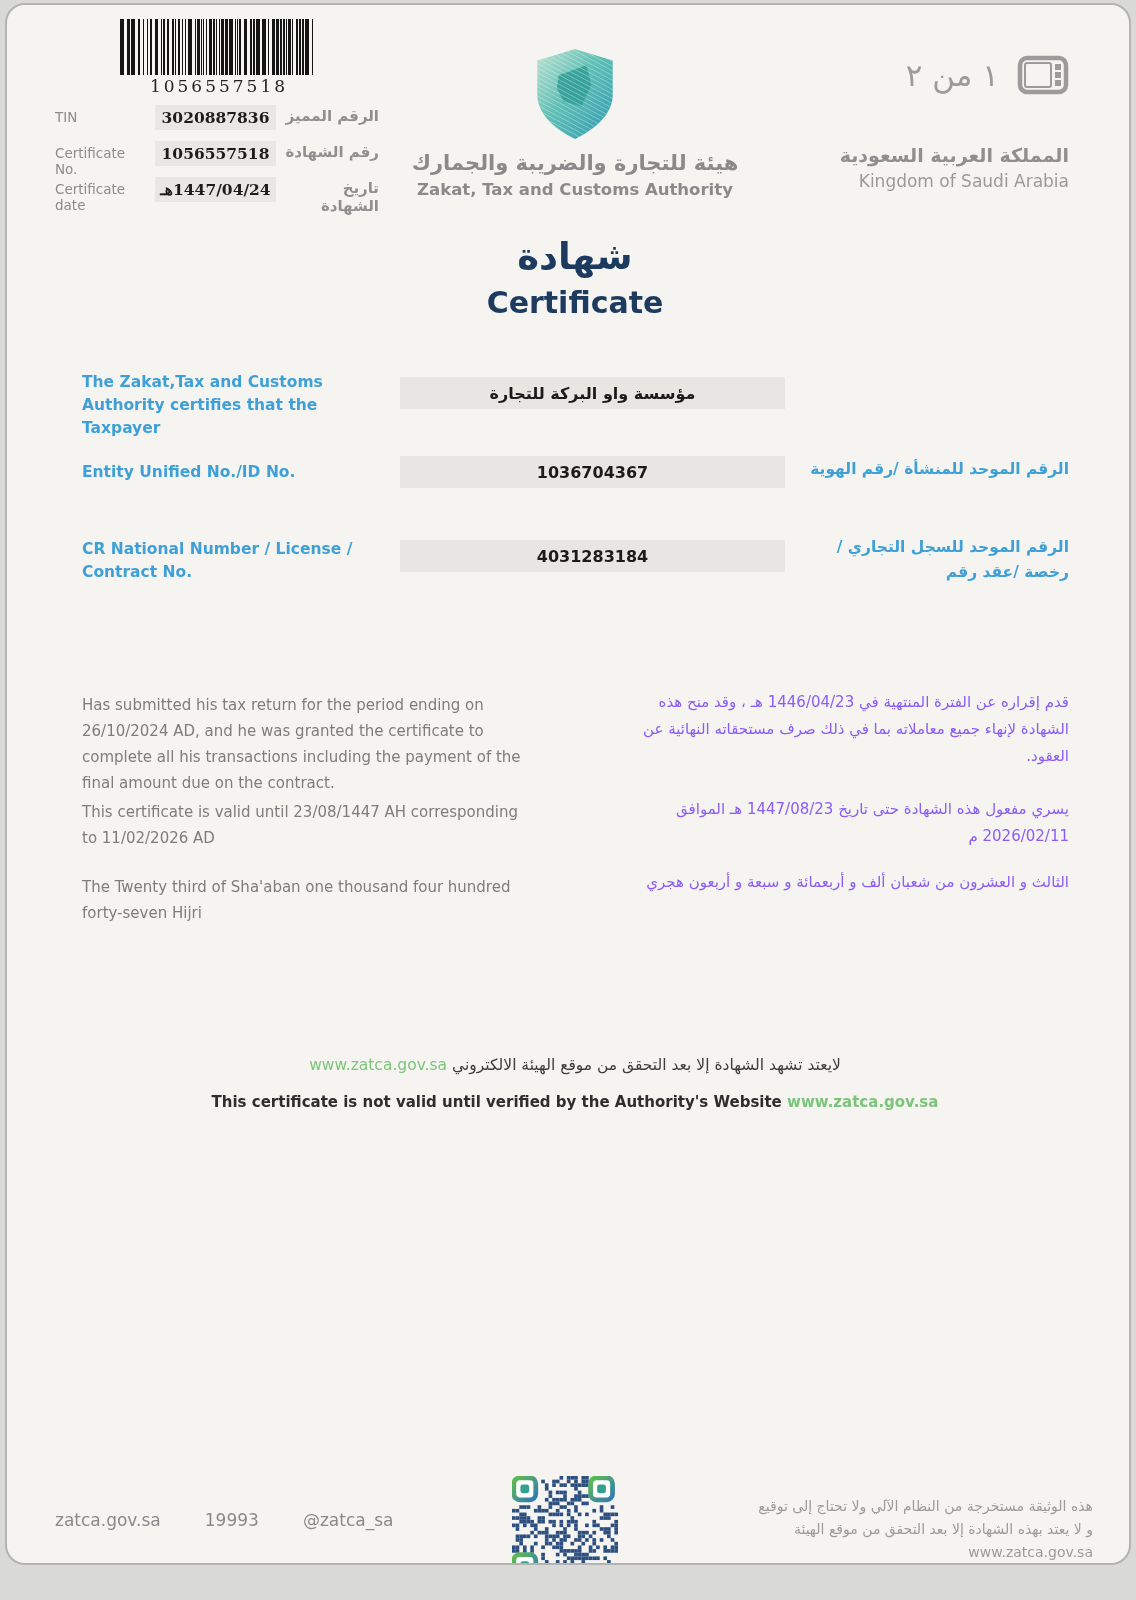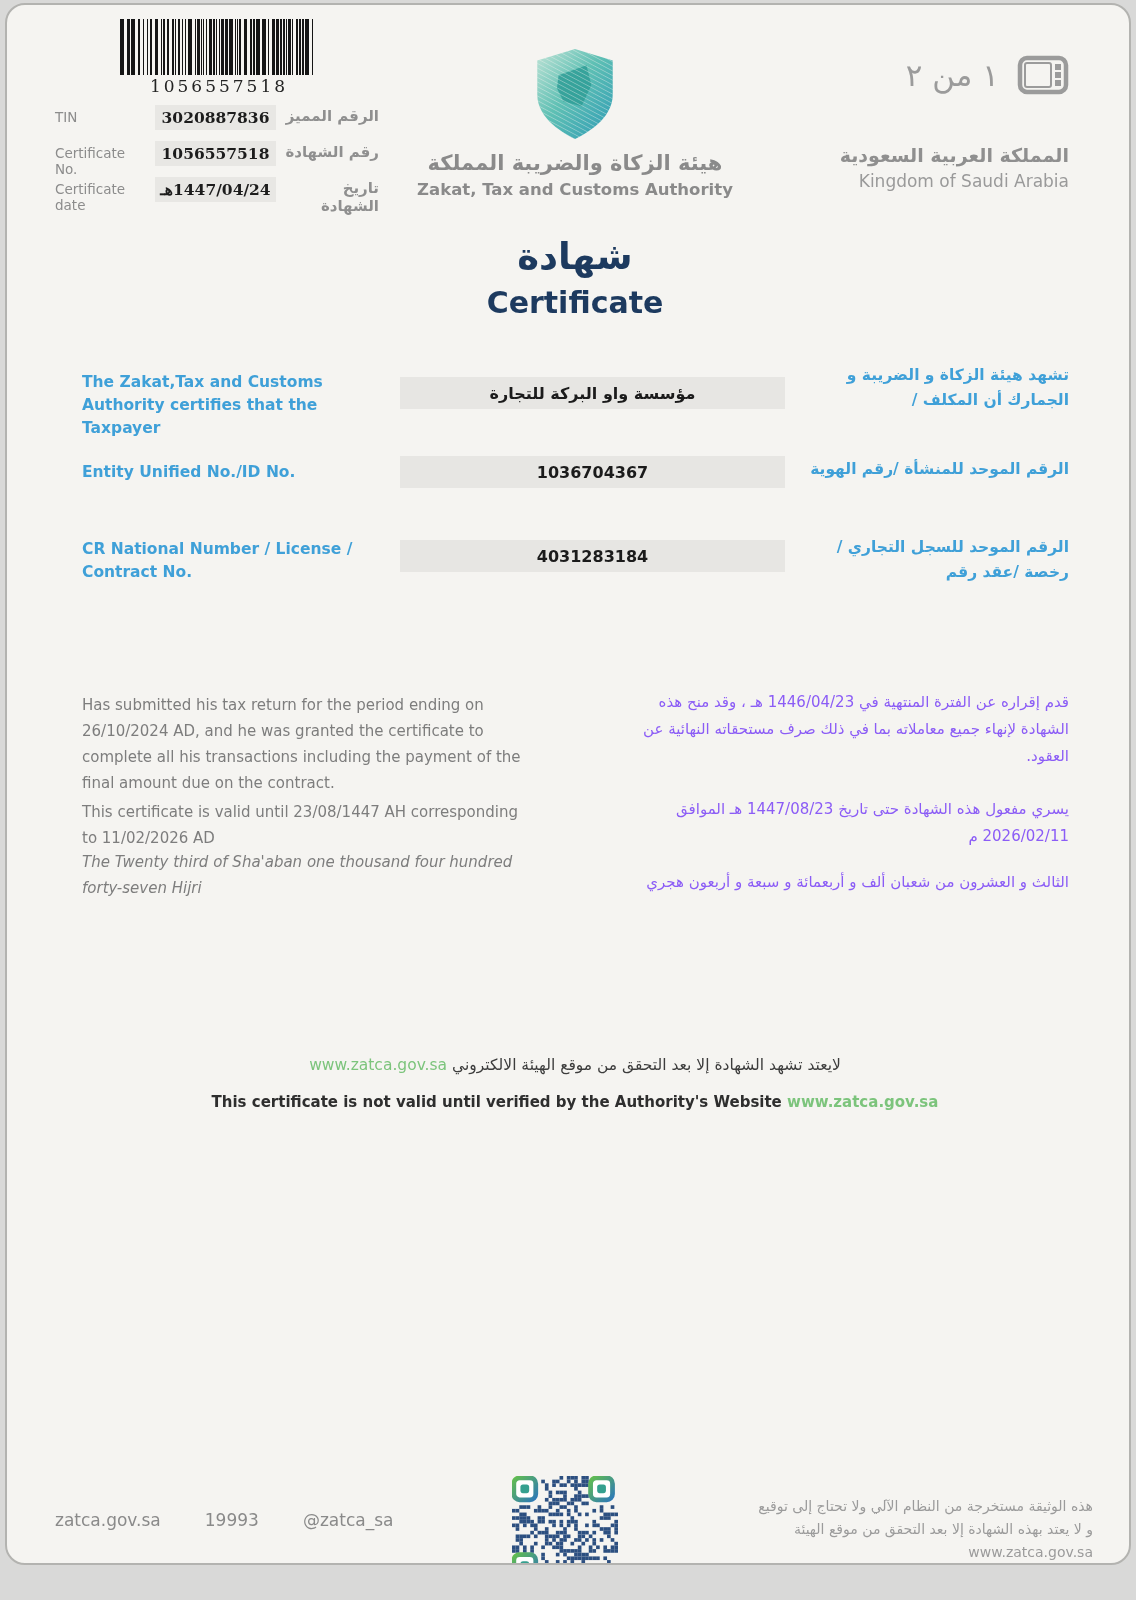--- a/index.html
+++ b/index.html
@@ -144,21 +144,21 @@
         </linearGradient>
         <pattern id="hatch" width="5" height="5" patternUnits="userSpaceOnUse" patternTransform="rotate(28)">
           <rect width="5" height="5" fill="none"></rect>
             <line x1="0" y1="0" x2="5" y2="0" stroke="#f5f4f1" stroke-width="1.4" opacity="0.55"></line>
         </pattern>
       </defs>
       <path d="M50 2 L96 16 V58 C96 88 62 106 50 112 C38 106 4 88 4 58 V16 Z" fill="url(#lg1)"></path>
       <path d="M30 34 L64 22 L70 46 L58 72 L36 66 L28 50 Z" fill="#2f9e96" opacity="0.85"></path>
       <path d="M50 2 L96 16 V58 C96 88 62 106 50 112 C38 106 4 88 4 58 V16 Z" fill="url(#hatch)"></path>
     </svg>
-    <div id="org-ar" class="abs">هيئة الزكاة والضريبة المملكة</div>
+    <div id="org-ar" class="abs">هيئة للتجارة والضريبة والجمارك</div>
     <div id="org-en" class="abs">Zakat, Tax and Customs Authority</div>
 
     <div id="page-ind" class="abs">
       <span id="page-ind-text">١ من ٢</span>
       <svg width="52" height="40" viewBox="0 0 52 40">
         <rect x="3" y="3" width="46" height="34" rx="7" fill="none" stroke="#9b9b9b" stroke-width="4.5"></rect>
         <rect x="8" y="8" width="26" height="24" rx="2" fill="#f5f4f1" stroke="#9b9b9b" stroke-width="2"></rect>
         <rect x="38" y="9" width="6" height="6" fill="#9b9b9b"></rect>
         <rect x="38" y="17" width="6" height="6" fill="#9b9b9b"></rect>
         <rect x="38" y="25" width="6" height="6" fill="#9b9b9b"></rect>
@@ -167,37 +167,36 @@
     <div id="kingdom-ar" class="abs">المملكة العربية السعودية</div>
     <div id="kingdom-en" class="abs">Kingdom of Saudi Arabia</div>
 
     <div id="title-ar" class="abs">شهادة</div>
     <div id="title-en" class="abs">Certificate</div>
 
     <div class="abs f-label" style="top:366px;">The Zakat,Tax and Customs Authority certifies that the Taxpayer</div>
     <div class="abs f-box" style="top:372px;justify-content:center;">
       <span class="f-value" dir="rtl">مؤسسة واو البركة للتجارة</span>
     </div>
-    <div class="abs f-ar" style="top:358px;">تشهد هيئة الزكاة و الضريبة و الجمارك أن المكلف /</div>
 
     <div class="abs f-label" style="top:456px;">Entity Unified No./ID No.</div>
     <div class="abs f-box" style="top:451px;">
       <span class="f-value">1036704367</span>
     </div>
     <div class="abs f-ar" style="top:452px;">الرقم الموحد للمنشأة /رقم الهوية</div>
 
     <div class="abs f-label" style="top:533px;">CR National Number / License / Contract No.</div>
     <div class="abs f-box" style="top:535px;">
       <span class="f-value">4031283184</span>
     </div>
     <div class="abs f-ar" style="top:530px;">الرقم الموحد للسجل التجاري / رخصة /عقد رقم</div>
 
     <div class="abs p-en" style="top:687px;">Has submitted his tax return for the period ending on 26/10/2024 AD,  and he was granted the certificate to complete all his transactions including the  payment of the final amount due on the contract.</div>
     <div class="abs p-en" style="top:794px;">This certificate is valid until 23/08/1447 AH corresponding to 11/02/2026 AD</div>
-    <div class="abs p-en" style="top:844px;font-style:italic;">The Twenty third of Sha'aban one thousand four hundred forty-seven Hijri</div>
+    <div class="abs p-en" style="top:869px;">The Twenty third of Sha'aban one thousand four hundred forty-seven Hijri</div>
 
     <div class="abs p-ar" style="top:684px;">قدم إقراره عن الفترة المنتهية في  1446/04/23 هـ ، وقد منح هذه الشهادة لإنهاء جميع معاملاته بما في ذلك صرف مستحقاته النهائية عن العقود.</div>
     <div class="abs p-ar" style="top:791px;">يسري مفعول هذه الشهادة حتى تاريخ 1447/08/23 هـ الموافق 2026/02/11 م</div>
     <div class="abs p-ar" style="top:864px;">الثالث و العشرون من شعبان ألف و أربعمائة و سبعة و أربعون هجري</div>
 
     <div id="verify-ar" class="abs">
       <span>لايعتد تشهد الشهادة إلا بعد التحقق من موقع الهيئة الالكتروني</span>
       <span class="green-link">www.zatca.gov.sa</span>
     </div>
     <div id="verify-en" class="abs">

